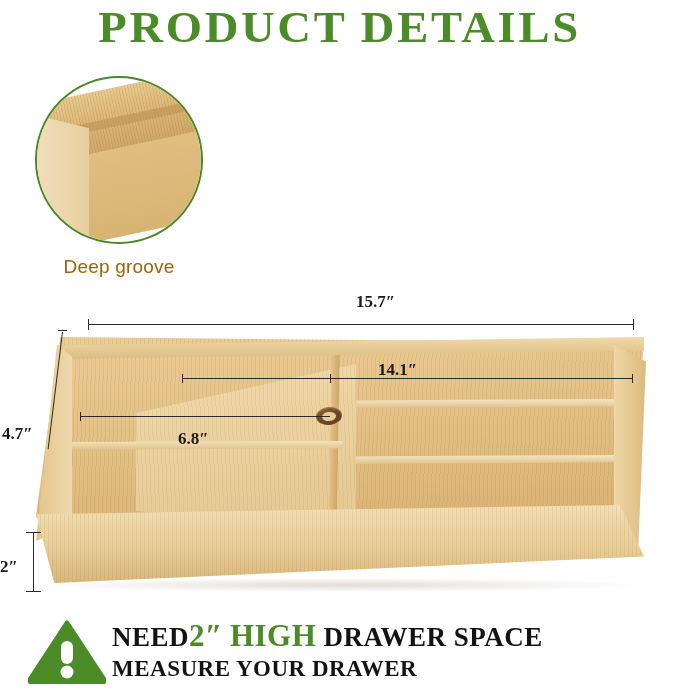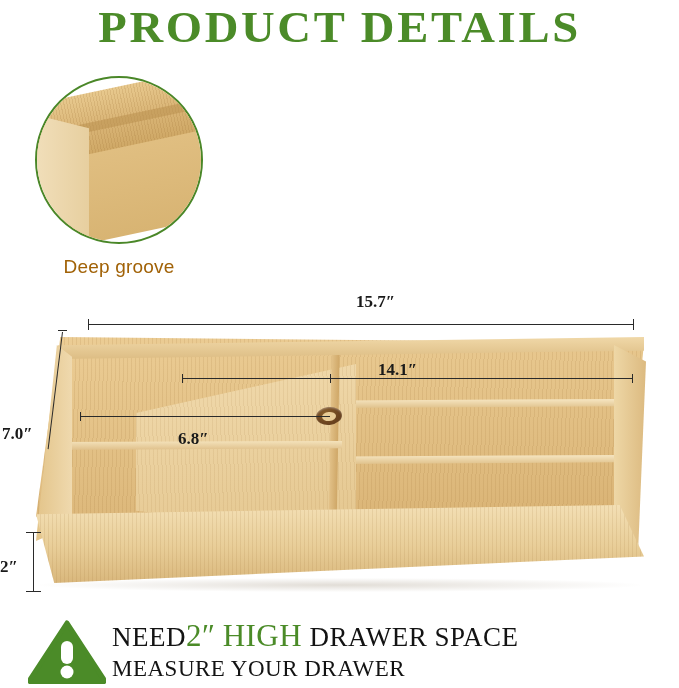--- a/index.html
+++ b/index.html
@@ -325,21 +325,21 @@
   }
   .warn-tri {
     position: absolute;
     left: 28px; top: 6px;
     width: 78px; height: 64px;
   }
   .warn-text {
     position: absolute;
     left: 112px; top: 4px;
     font-family: "Liberation Serif", serif;
-    font-weight: normal;
+    font-weight: bold;
     color: #131313;
     white-space: nowrap;
   }
   .wline1 { font-size: 27px; letter-spacing: .5px; }
   .wline2 { font-size: 23px; letter-spacing: .5px; margin-top: 2px; }
   .grn { color: #4b8b28; }
   .big { font-size: 31px; }
 </style>
 </head>
 <body>
@@ -401,21 +401,21 @@
     <div class="dim dim-128">14.1″</div>
 
     <div class="rule rule-h r68"></div>
     <div class="tick r68-l"></div>
     <div class="rule rule-h r68b"></div>
     <div class="tick r68b-l"></div>
     <div class="dim dim-68">6.8″</div>
 
     <div class="r78"></div>
     <div class="r78-t"></div>
-    <div class="dim dim-78">7.0″</div>
+    <div class="dim dim-78">4.7″</div>
 
     <div class="r2"></div>
     <div class="r2-t"></div>
     <div class="r2-b"></div>
     <div class="dim dim-2">2″</div>
 
   </div>
 
   <div class="warning">
     <svg class="warn-tri" viewBox="0 0 78 64">

